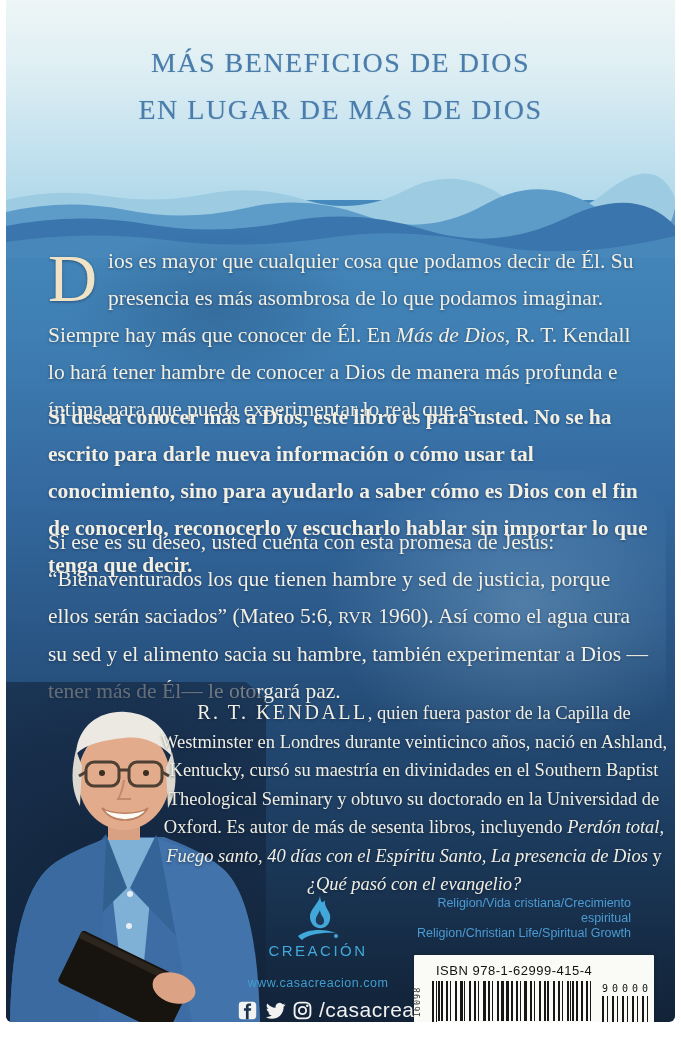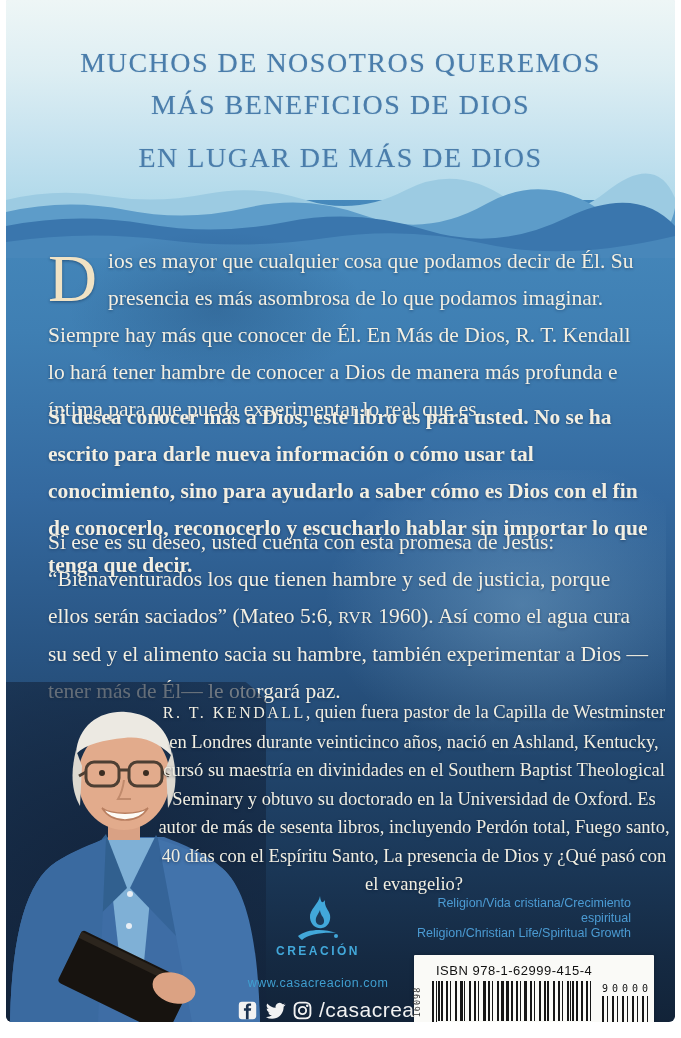--- a/index.html
+++ b/index.html
@@ -13,43 +13,43 @@
          background:linear-gradient(180deg,#4689bc 0%,#3f7fb3 16%,#34699f 36%,#285381 56%,#1d3d60 76%,#152a43 92%,#122338 100%);}
   .waves{position:absolute;left:0;top:166px;width:669px;height:92px;}
   .glow1{position:absolute;left:300px;top:470px;width:360px;height:300px;pointer-events:none;
          background:radial-gradient(ellipse at 60% 45%,rgba(170,215,240,0.28) 0%,rgba(170,215,240,0) 65%);}
   .glow2{position:absolute;left:60px;top:230px;width:300px;height:160px;pointer-events:none;
          background:radial-gradient(ellipse at 50% 50%,rgba(20,50,90,0.25) 0%,rgba(20,50,90,0) 70%);}
 
   .headline{position:absolute;left:0;top:42px;width:100%;text-align:center;
             color:#4a7dab;letter-spacing:1.5px;text-shadow:0 0 1px rgba(74,125,171,0.45);}
   .hl{font-size:28px;line-height:42px;font-weight:400;}
-  .hl3{margin-top:11px;}
+  .hl3{margin-top:5px;}
   .hl b{font-weight:400;}
 
   .para{position:absolute;left:42px;width:604px;color:#f3efe2;font-size:21.5px;line-height:37px;
         text-shadow:0 1px 3px rgba(0,25,55,0.45);}
   .p1{top:243px;}
   .p2{top:399px;font-weight:bold;}
   .p3{top:524px;}
   .dropcap{float:left;font-size:68px;line-height:60px;padding:5px 11px 0 0;color:#f0e2c4;}
-  .ital{}
+  .ital{font-style:italic;}
   .sc{font-size:0.78em;letter-spacing:0.5px;}
 
   .bio{position:absolute;left:150px;top:698px;width:516px;text-align:center;color:#f1eee1;
        font-size:18.5px;line-height:28.5px;text-shadow:0 1px 3px rgba(0,20,45,0.5);}
-  .bio .name{font-size:16px;letter-spacing:2.5px;}
+  .bio .name{font-size:20px;letter-spacing:2.5px;}
 
   .portrait{position:absolute;left:0;top:682px;width:260px;height:340px;}
 
   .pub{position:absolute;left:240px;top:896px;width:144px;text-align:center;
        font-family:"Liberation Sans", sans-serif;color:#42a8da;}
   .pub .flame{display:block;margin:0 auto;}
   .pub .casa{font-size:26px;font-weight:700;letter-spacing:3px;line-height:24px;margin-top:2px;}
-  .pub .creacion{font-size:12px;font-weight:700;letter-spacing:2.5px;line-height:14px;}
+  .pub .creacion{font-size:15px;font-weight:400;letter-spacing:2.5px;line-height:14px;}
   .website{position:absolute;left:232px;top:976px;width:160px;text-align:center;
            font-family:"Liberation Sans", sans-serif;font-size:12.5px;color:#3f9ecf;letter-spacing:0.5px;}
   .social{position:absolute;left:232px;top:997px;height:26px;display:flex;align-items:center;gap:7px;}
   .social .handle{color:#f2f2f2;font-family:"Liberation Sans", sans-serif;font-size:21px;letter-spacing:0.5px;}
 
   .category{position:absolute;left:385px;top:896px;width:240px;text-align:right;
             font-family:"Liberation Sans", sans-serif;font-size:12.5px;line-height:15px;color:#4b9bd3;}
 
   .bcpanel{position:absolute;left:408px;top:924px;width:240px;height:88px;background:#fafaf7;
            border-radius:1px;box-shadow:0 0 4px rgba(0,0,0,0.25);font-family:"DejaVu Sans Mono", monospace;margin-top:31px;}
@@ -81,21 +81,20 @@
       <path d="M0 34 Q50 22 100 30 T200 28 T300 34 T400 24 T500 32 T600 26 T669 32 L669 92 L0 92 Z" fill="#9ccbe2"></path>
       <path d="M0 46 Q60 32 120 44 T240 42 T360 50 T480 38 T600 48 T669 42 L669 92 L0 92 Z" fill="#5d9cc9"></path>
       <path d="M0 60 Q70 46 140 58 T280 56 T420 64 T560 52 T669 60 L669 92 L0 92 Z" fill="#3a76ad"></path>
       <path d="M0 76 Q80 64 160 74 T320 72 T480 78 T669 70 L669 92 L0 92 Z" fill="#4887ba"></path>
     </svg>
 
     <div class="glow2"></div>
     <div class="glow1"></div>
 
     <div class="headline">
-      <div class="hl hl1"><span>MUCHOS DE NOSOTROS QUEREMOS</span></div>
       <div class="hl hl2"><span>MÁS </span><b>BENEFICIOS DE</b><span> DIOS</span></div>
       <div class="hl hl3"><span>EN LUGAR DE MÁS </span><b>DE</b><span> DIOS</span></div>
     </div>
 
     <div class="para p1">
       <span class="dropcap">D</span><span>ios es mayor que cualquier cosa que podamos decir de Él. Su presencia es más asombrosa de lo que podamos imaginar. Siempre hay más que conocer de Él. En </span><span class="ital">Más de Dios</span><span>, R. T. Kendall lo hará tener hambre de conocer a Dios de manera más profunda e íntima para que pueda experimentar lo real que es.</span>
     </div>
 
     <div class="para p2">
       <span>Si desea conocer más a Dios, este libro es para usted. No se ha escrito para darle nueva información o cómo usar tal conocimiento, sino para ayudarlo a saber cómo es Dios con el fin de conocerlo, reconocerlo y escucharlo hablar sin importar lo que tenga que decir.</span>

